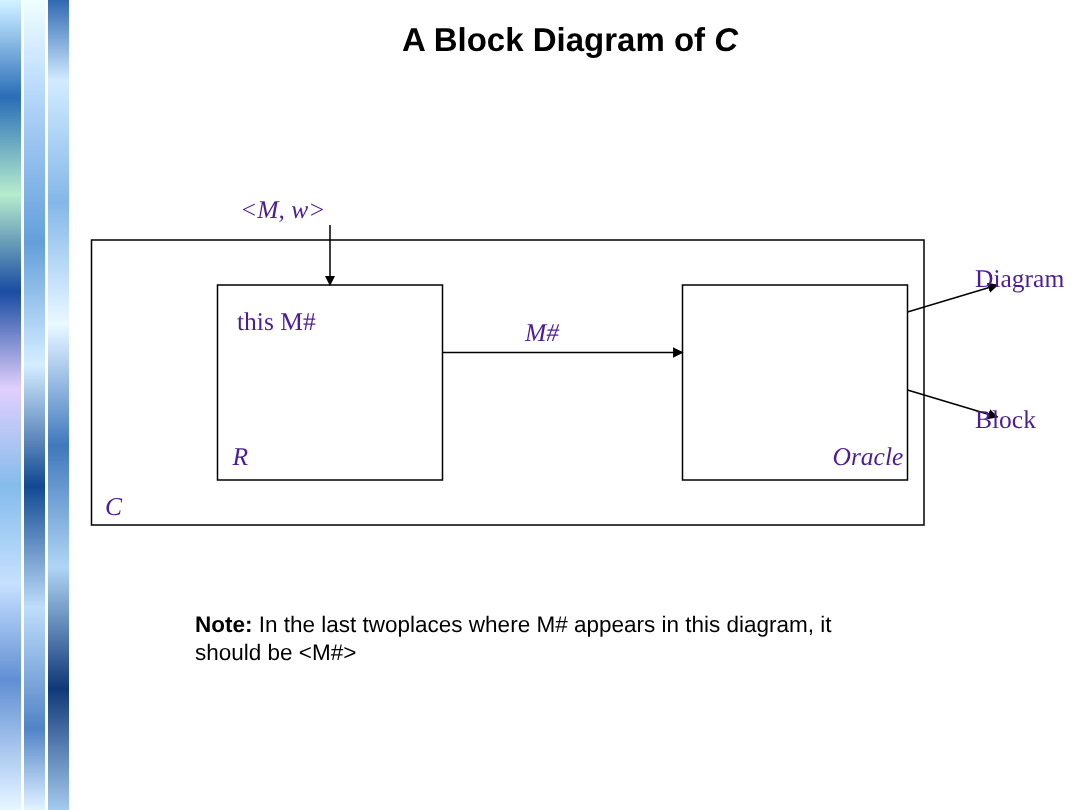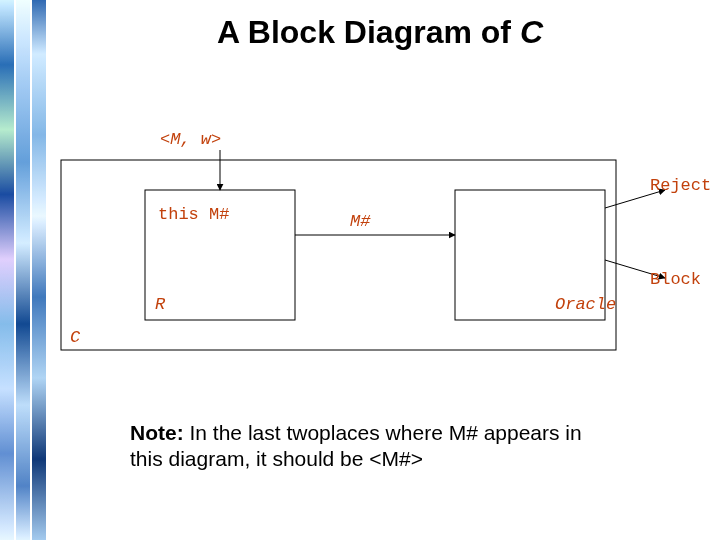--- a/index.html
+++ b/index.html
@@ -69,51 +69,51 @@
     );
   }
   .title {
     position: absolute;
     top: 14px;
     left: 60px;
     right: 20px;
     text-align: center;
     font-family: Arial, Helvetica, sans-serif;
     font-weight: 700;
-    font-size: 32px;
+    font-size: 22px;
   }
   .title .ital {
     font-style: italic;
   }
   .diagram-wrap {
     position: absolute;
     left: 60px;
     top: 130px;
     width: 640px;
     height: 230px;
   }
   .diagram-svg {
     position: absolute;
     left: 0;
     top: 0;
   }
   .dlabel {
     position: absolute;
-    font-family: Liberation Mono, monospace;
+    font-family: Liberation Serif, serif;
     font-size: 17px;
-    color: #c2410c;
+    color: #4c1d95;
     white-space: nowrap;
   }
   .note {
     position: absolute;
     left: 130px;
-    top: 420px;
+    top: 408px;
     width: 470px;
     font-family: Arial, Helvetica, sans-serif;
-    font-size: 21px;
+    font-size: 15px;
     line-height: 1.25;
   }
   .note .bold {
     font-weight: 700;
   }
 </style>
 </head>
 <body>
 
 <div class="slide">
@@ -155,21 +155,21 @@
 
     <div class="dlabel" style="left:98px; top:75px;">
       <span>this M#</span>
     </div>
     <div class="dlabel" style="left:95px; top:165px; font-style:italic;">R</div>
 
     <div class="dlabel" style="left:290px; top:82px; font-style:italic;">M#</div>
 
     <div class="dlabel" style="left:495px; top:165px; font-style:italic;">Oracle</div>
 
-    <div class="dlabel" style="left:590px; top:46px;">Reject</div>
+    <div class="dlabel" style="left:590px; top:46px;">Diagram</div>
     <div class="dlabel" style="left:590px; top:140px;">Block</div>
 
     <div class="dlabel" style="left:10px; top:198px; font-style:italic;">C</div>
   </div>
 
   <div class="note">
     <span class="bold">Note:</span><span>  In the last twoplaces where M# appears in this diagram, it should be &lt;M#&gt;</span>
   </div>
 
 </div>

